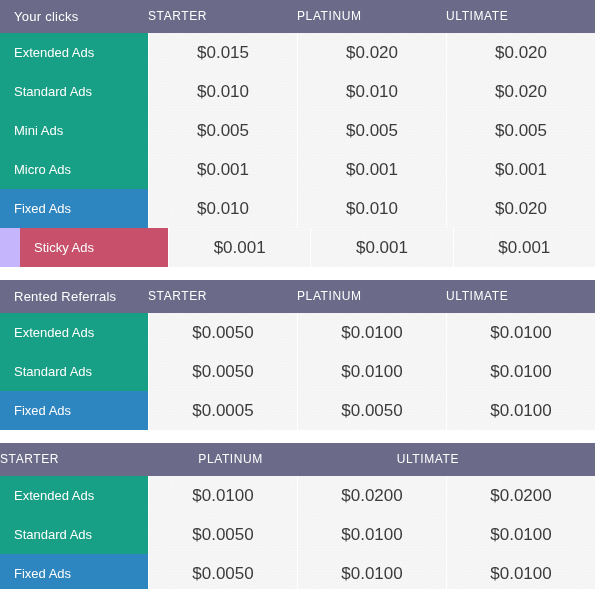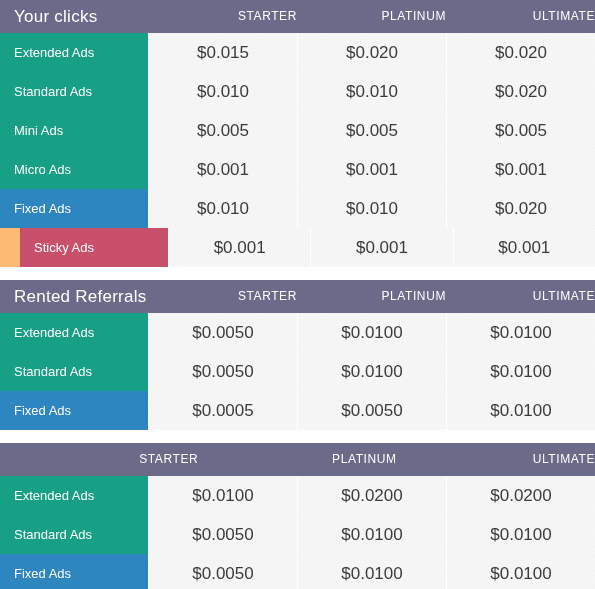--- a/index.html
+++ b/index.html
@@ -46,37 +46,37 @@
     height: 33px;
     letter-spacing: 0.25px;
     white-space: nowrap;
     overflow: hidden;
   }
   .th-label {
     width: 148px;
     padding-left: 14px;
     box-sizing: border-box;
     text-align: left;
-    font-size: 17px;
+    font-size: 13px;
   }
   .th-plan {
     flex: 1 1 0;
-    text-align: right;
+    text-align: left;
     font-size: 12px;
     letter-spacing: 0.6px;
   }
 
   
   .tbody { width: 595px; }
 
   .trow {
     display: flex;
     width: 595px;
     height: 39px;
-    background: #fdba74;
+    background: #c4b5fd;
   }
 
   .cell-label {
     width: 148px;
     box-sizing: border-box;
     padding-left: 14px;
     height: 39px;
     line-height: 39px;
     color: #ffffff;
     font-size: 13px;

